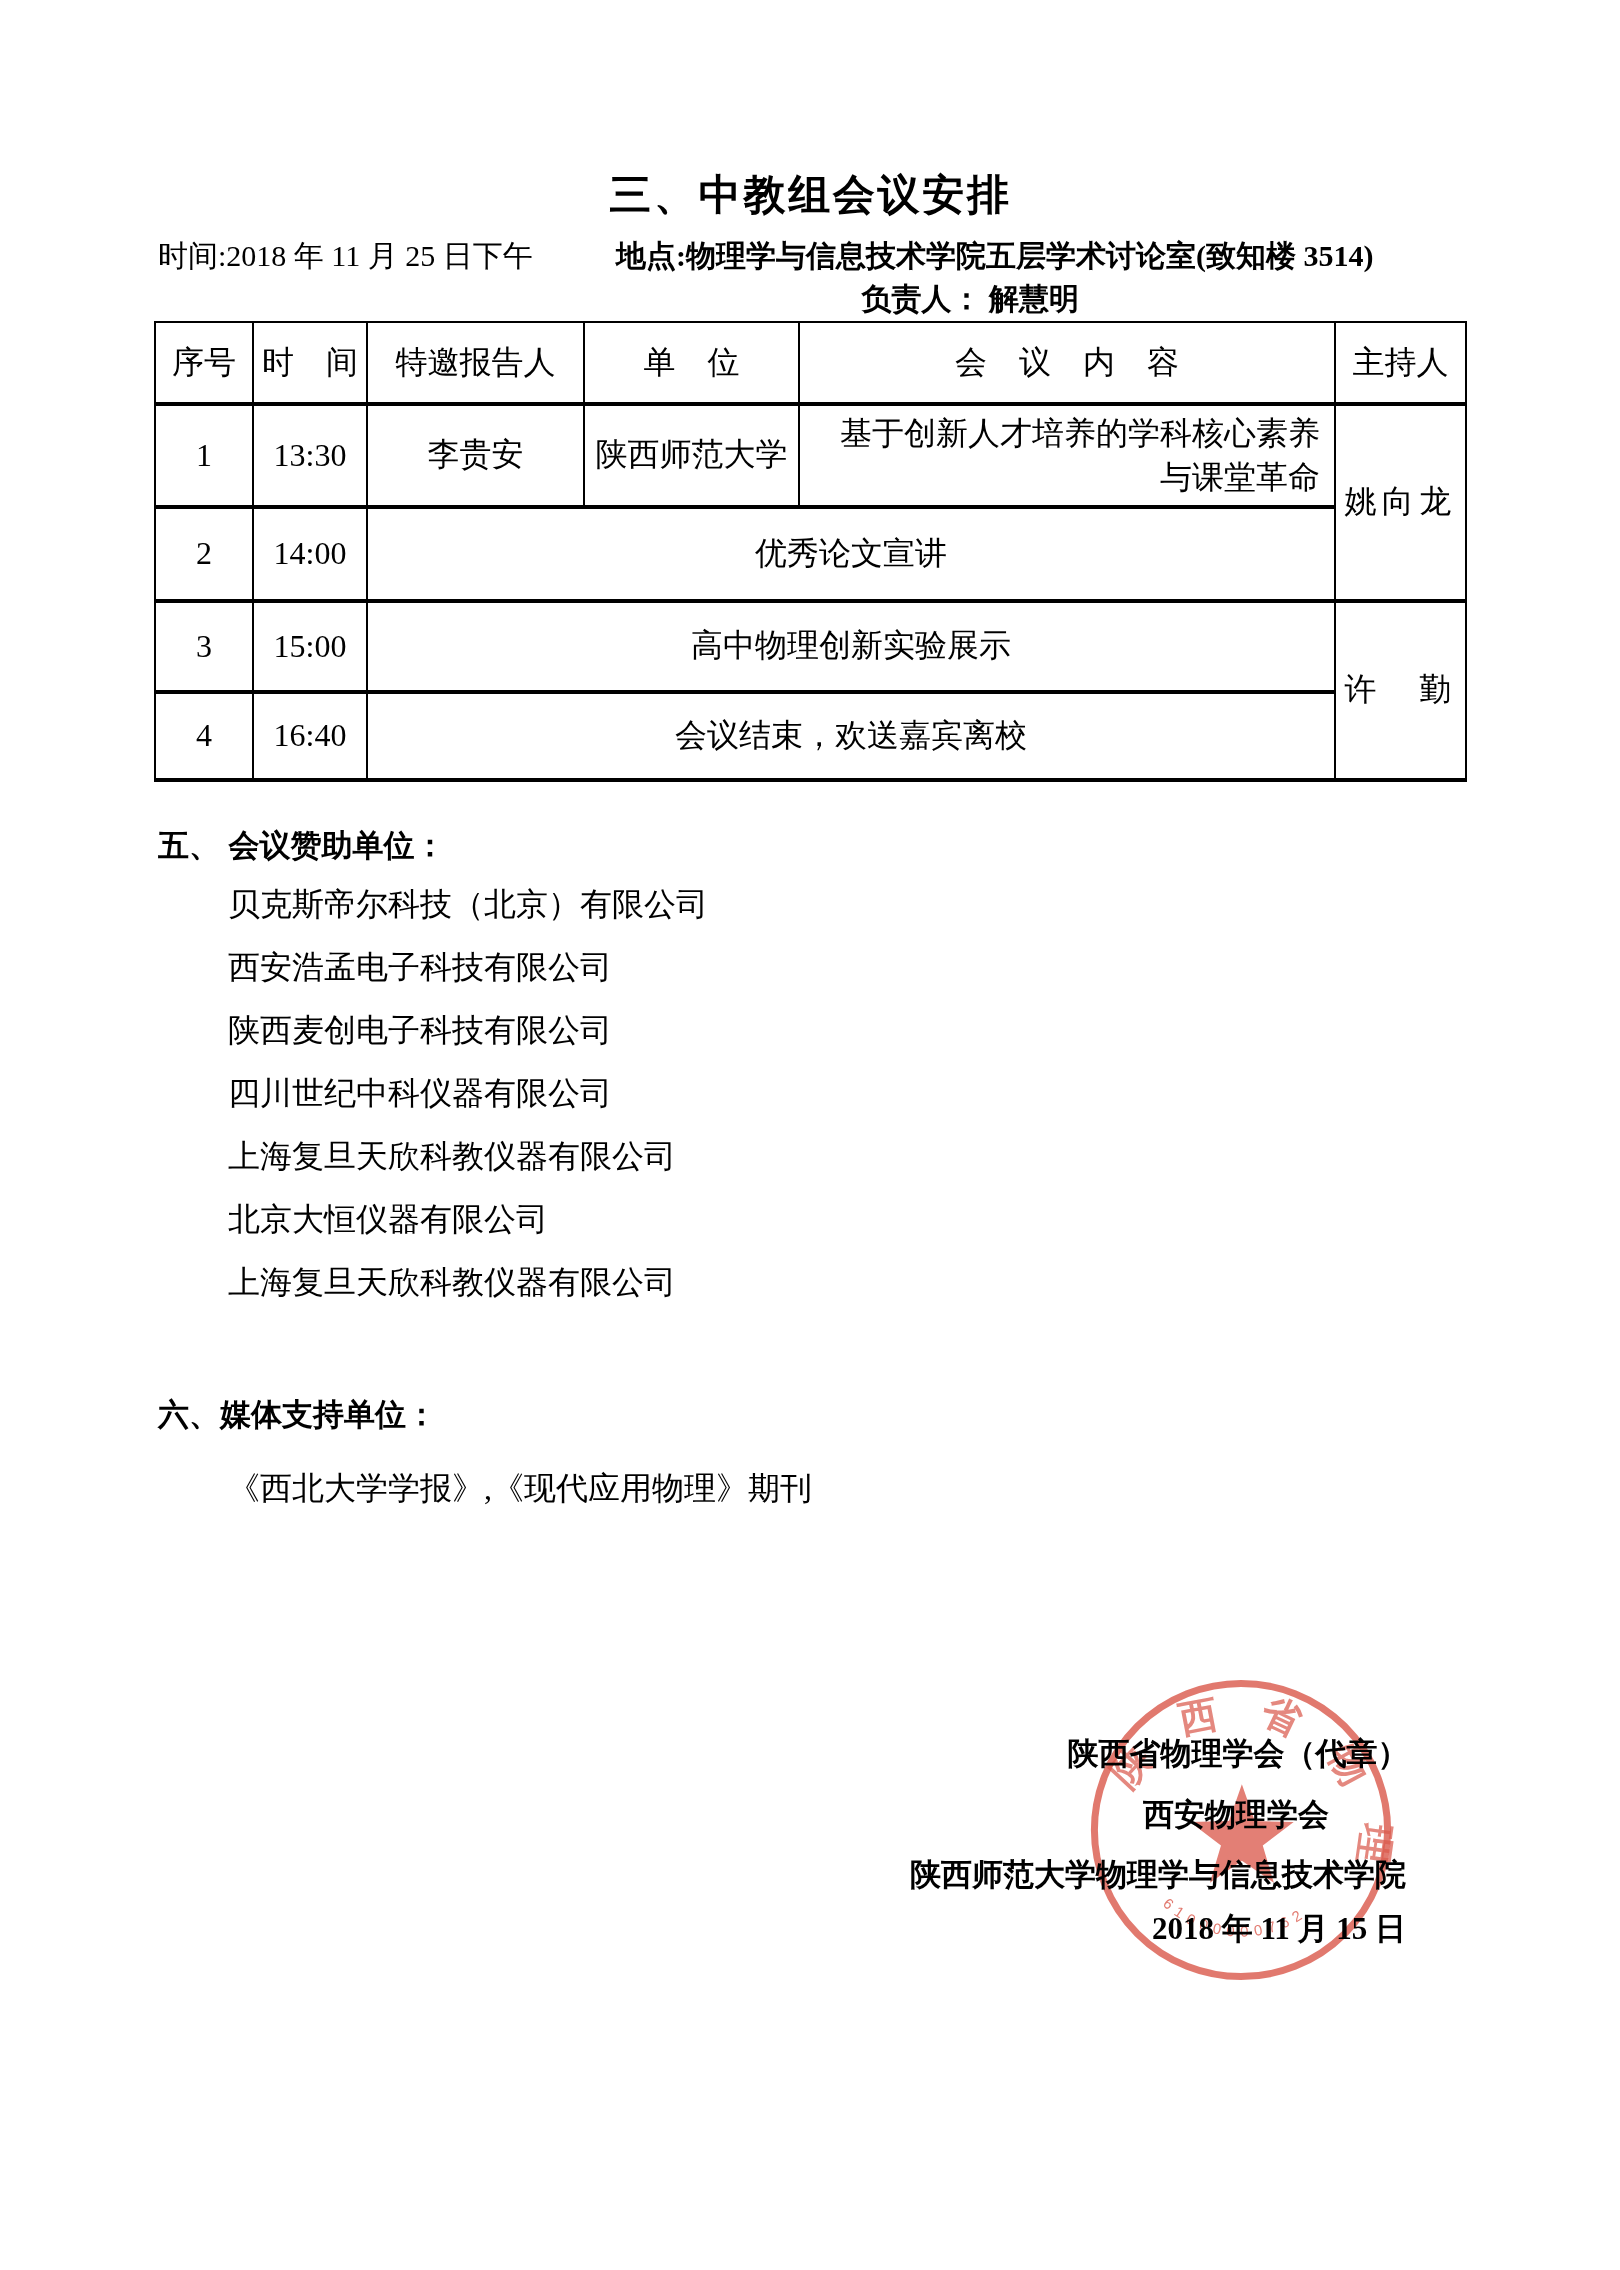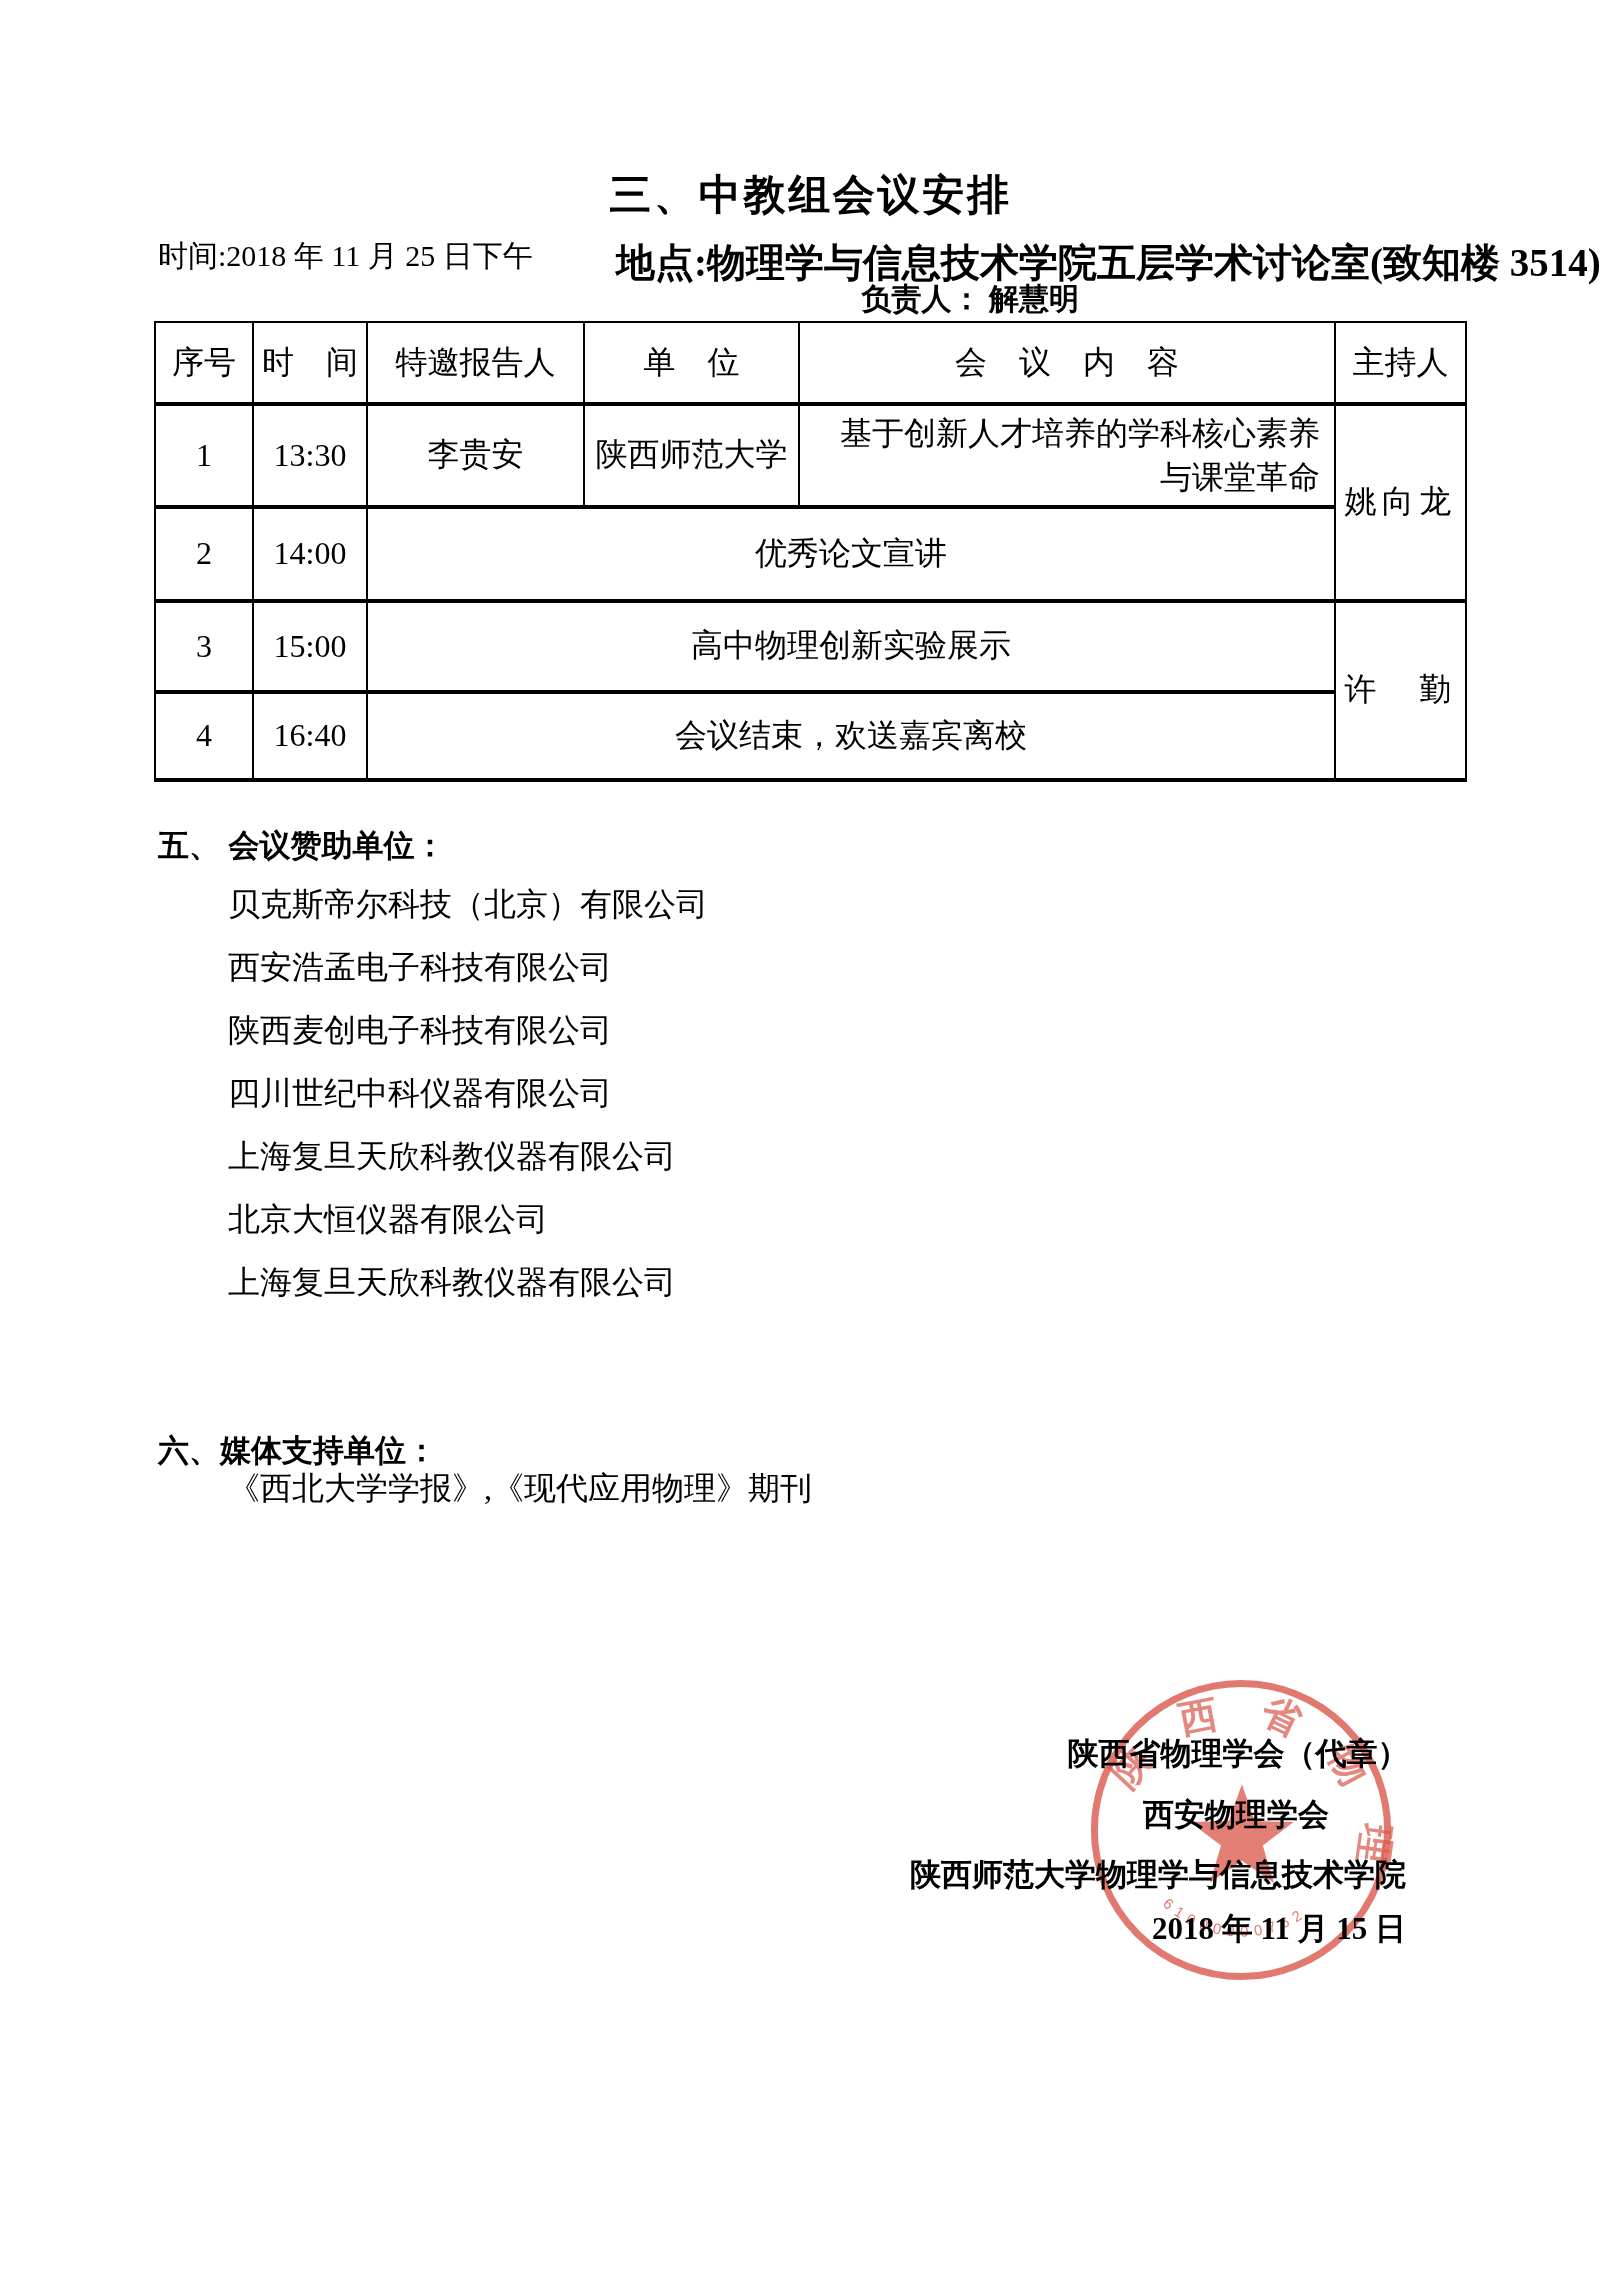--- a/index.html
+++ b/index.html
@@ -25,21 +25,21 @@
   }
   .info-time {
     position: absolute;
     left: 158px; top: 236px;
     font-size: 30px; font-weight: normal;
     white-space: nowrap;
   }
   .info-location {
     position: absolute;
     left: 616px; top: 236px;
-    font-size: 39px; font-weight: bold;
+    font-size: 30px; font-weight: bold;
     white-space: nowrap;
   }
   .info-responsible {
     position: absolute;
     right: 210px; top: 279px;
     font-size: 30px; font-weight: bold;
     white-space: nowrap;
   }
   table.schedule {
     position: absolute;
@@ -71,21 +71,21 @@
   }
   td.host-cell { letter-spacing: 5.3px; text-align: center; }
   .sec-heading {
     position: absolute;
     left: 158px;
     font-size: 31px; font-weight: bold;
     font-family: "Liberation Sans", "DejaVu Sans", sans-serif;
     white-space: nowrap;
   }
   .sec-heading.s5 { top: 825px; }
-  .sec-heading.s6 { top: 1394px; margin-top: 36px; }
+  .sec-heading.s6 { top: 1394px; }
   ul.sponsor-list {
     position: absolute;
     left: 228px; top: 873px;
     margin: 0; padding: 0;
     list-style: none;
     font-size: 32px;
   }
   ul.sponsor-list li {
     height: 63px; line-height: 63px;
     white-space: nowrap;

